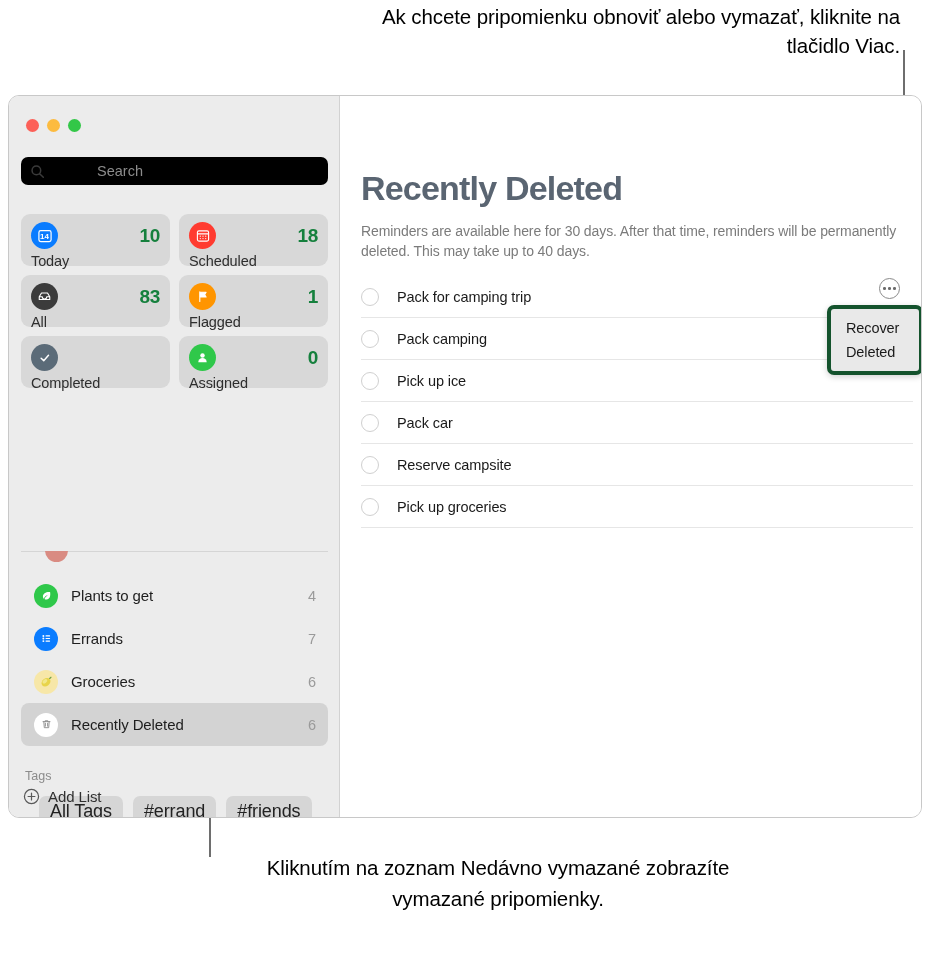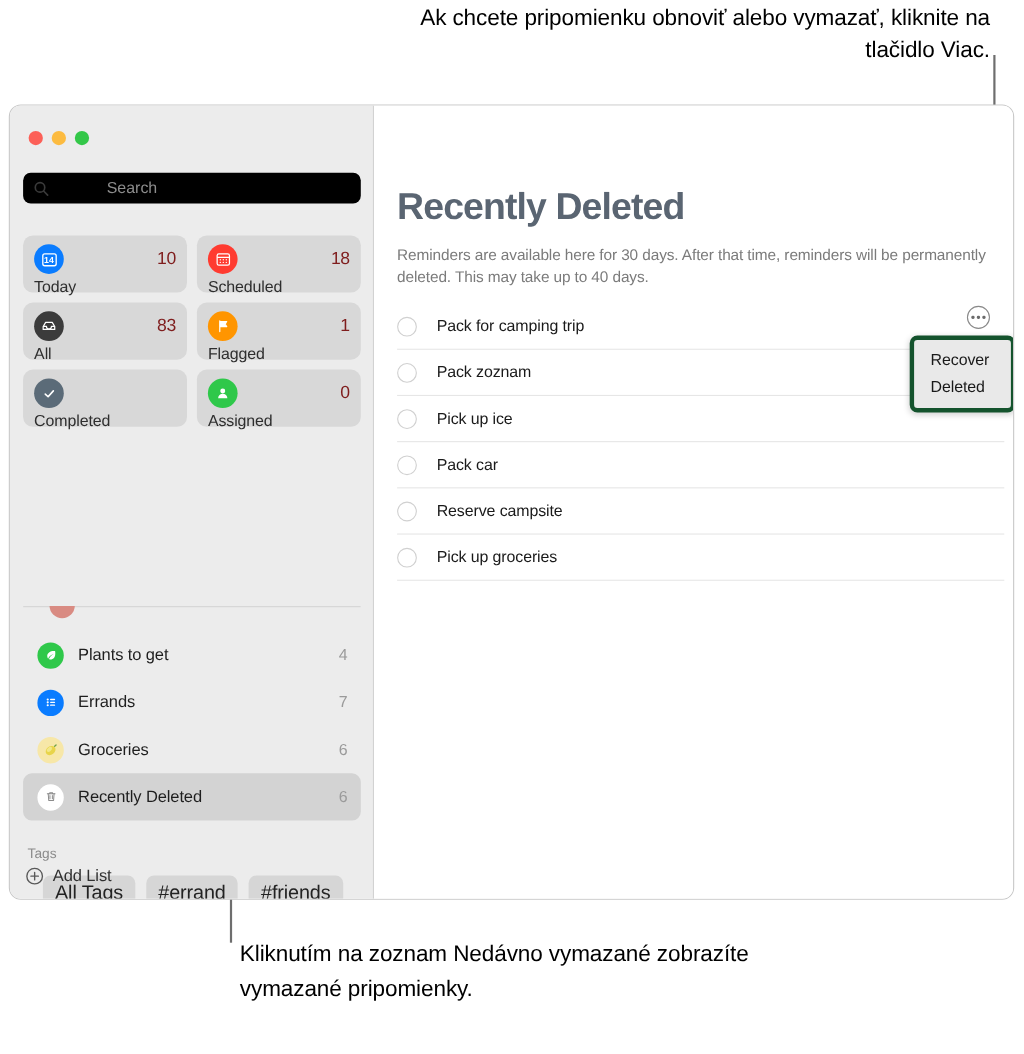--- a/index.html
+++ b/index.html
@@ -27,21 +27,21 @@
     line-height: 29px;
     color: #000000;
     font-family: "Liberation Sans", sans-serif;
     letter-spacing: -0.1px;
   }
   .callout-bottom {
     position: absolute;
     left: 218px;
     top: 852px;
     width: 560px;
-    text-align: left;
+    text-align: center;
     font-size: 20.5px;
     line-height: 31px;
     color: #000000;
     letter-spacing: -0.1px;
   }
   .leader-line {
     position: absolute;
     background: #6e6e6e;
     width: 2px;
   }
@@ -136,23 +136,23 @@
   .sc-icon {
     width: 27px; height: 27px;
     border-radius: 50%;
     display: flex;
     align-items: center;
     justify-content: center;
     color: #fff;
     flex: 0 0 27px;
   }
   .sc-count {
-    font-size: 16px;
-    font-weight: normal;
-    color: #7f1d1d;
+    font-size: 19px;
+    font-weight: bold;
+    color: #15803d;
     letter-spacing: -0.3px;
   }
   .sc-label {
     margin-top: 4px;
     font-size: 14.5px;
     color: #2e2e2e;
     letter-spacing: -0.1px;
   }
 
   
@@ -553,21 +553,21 @@
 
     <div class="reminders">
 
       <div class="reminder-row">
         <div class="rem-circle"></div>
         <div class="rem-text">Pack for camping trip</div>
       </div>
 
       <div class="reminder-row">
         <div class="rem-circle"></div>
-        <div class="rem-text">Pack zoznam</div>
+        <div class="rem-text">Pack camping</div>
       </div>
 
       <div class="reminder-row">
         <div class="rem-circle"></div>
         <div class="rem-text">Pick up ice</div>
       </div>
 
       <div class="reminder-row">
         <div class="rem-circle"></div>
         <div class="rem-text">Pack car</div>

